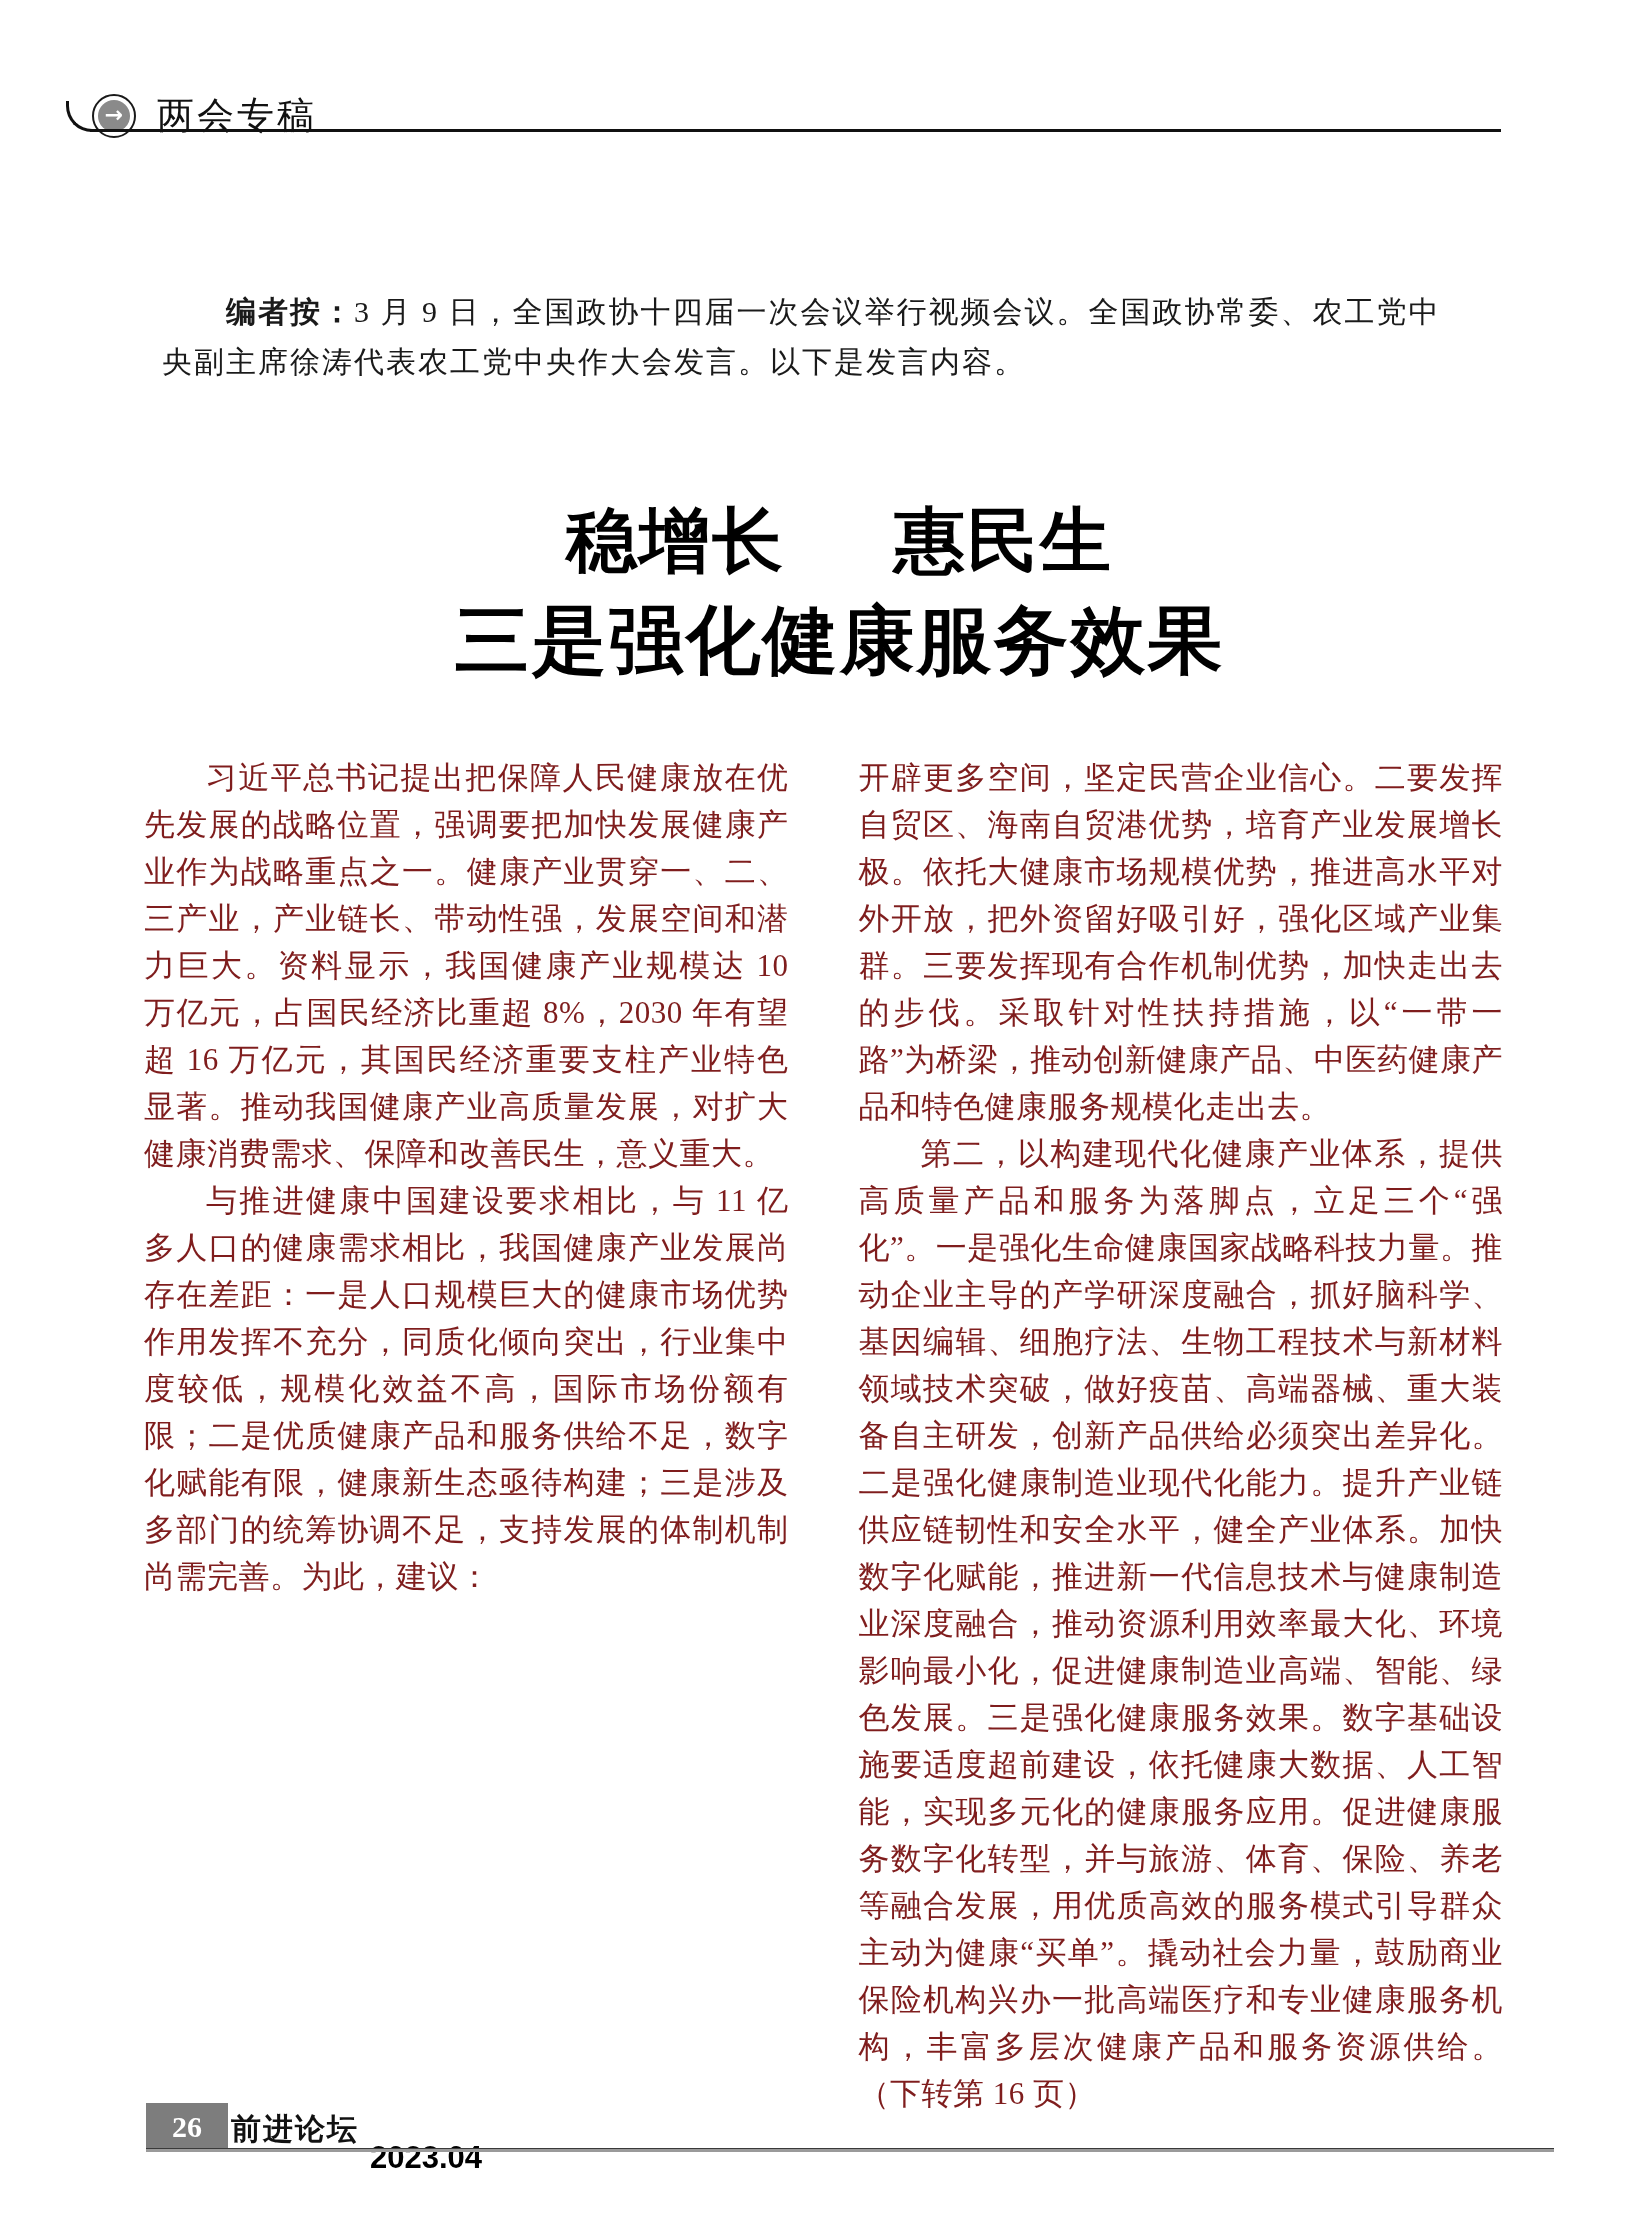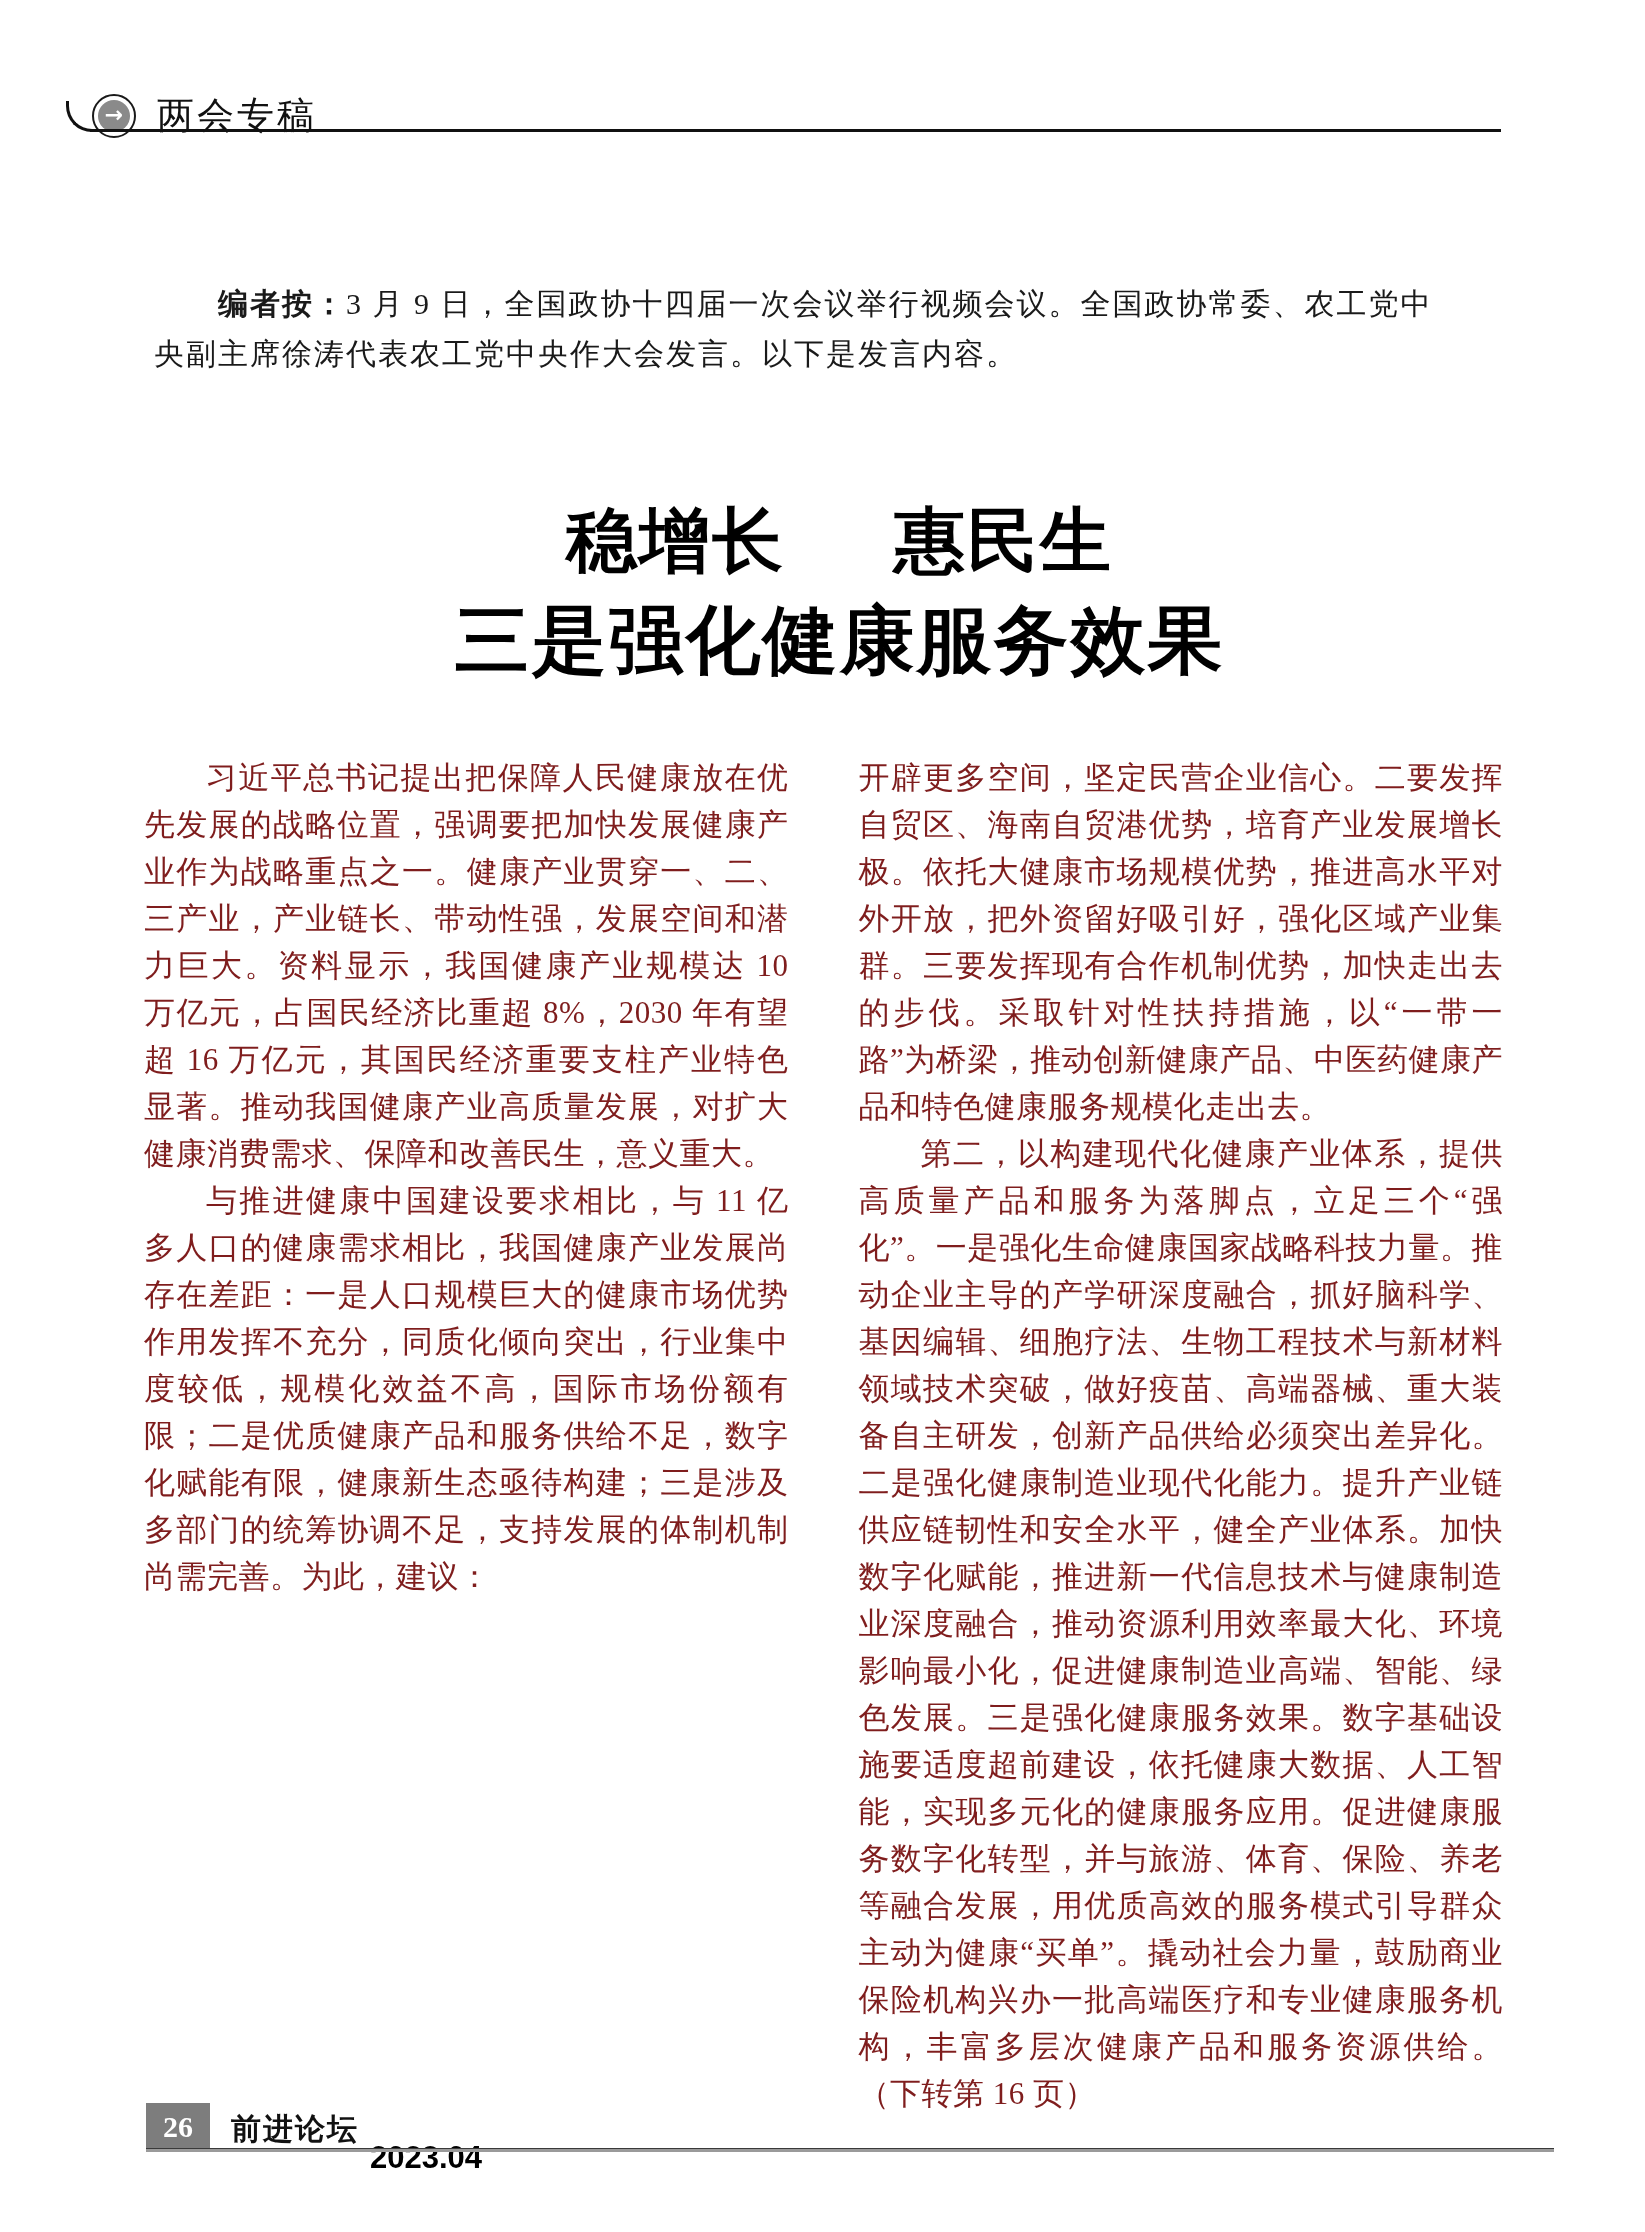--- a/index.html
+++ b/index.html
@@ -28,21 +28,21 @@
     font-size:37px;line-height:40px;color:#111;letter-spacing:3px;font-weight:500;
   }
   .hdr-curve{
     position:absolute;left:66px;top:101px;width:26px;height:31px;
     border-left:3px solid #111;border-bottom:3px solid #111;
     border-bottom-left-radius:26px;box-sizing:border-box;
   }
   .hdr-line{position:absolute;left:90px;top:129px;width:1411px;height:3px;background:#111;}
   
   .note{
-    position:absolute;left:154px;top:279px;width:1264px;margin:0;
+    position:absolute;left:154px;top:279px;width:1264px;margin:8px;
     font-size:30px;line-height:50px;letter-spacing:2px;color:#1a1a1a;
   }
   .note-line{display:block;white-space:nowrap;}
   .note-l1{padding-left:64px;}
   .note-label{font-weight:bold;}
   
   .title{
     position:absolute;left:144px;top:482px;width:1359px;margin:16px;
     text-align:center;color:#000;
     font-family:"Liberation Sans","DejaVu Sans",sans-serif;font-weight:400;
@@ -56,21 +56,21 @@
     display:flex;gap:70px;
   }
   .col{width:645px;}
   .col p{
     margin:0;font-size:31px;line-height:47px;text-align:justify;
     color:#7f1d1d;letter-spacing:0.5px;
   }
   .col p.indent{text-indent:2em;}
   
   .pgnum{
-    position:absolute;left:146px;top:2103px;width:64px;height:48px;background:#7d7d7d;
+    position:absolute;left:146px;top:2103px;width:82px;height:48px;background:#7d7d7d;
     color:#fff;font-weight:bold;font-size:30px;line-height:48px;text-align:center;
   }
   .journal{
     position:absolute;left:231px;top:2109px;
     font-family:"Liberation Sans","DejaVu Sans",sans-serif;
     font-size:30px;font-weight:600;letter-spacing:2px;color:#111;
   }
   .issue{
     position:absolute;left:370px;top:2108px;
     font-family:"Liberation Sans","DejaVu Sans",sans-serif;

